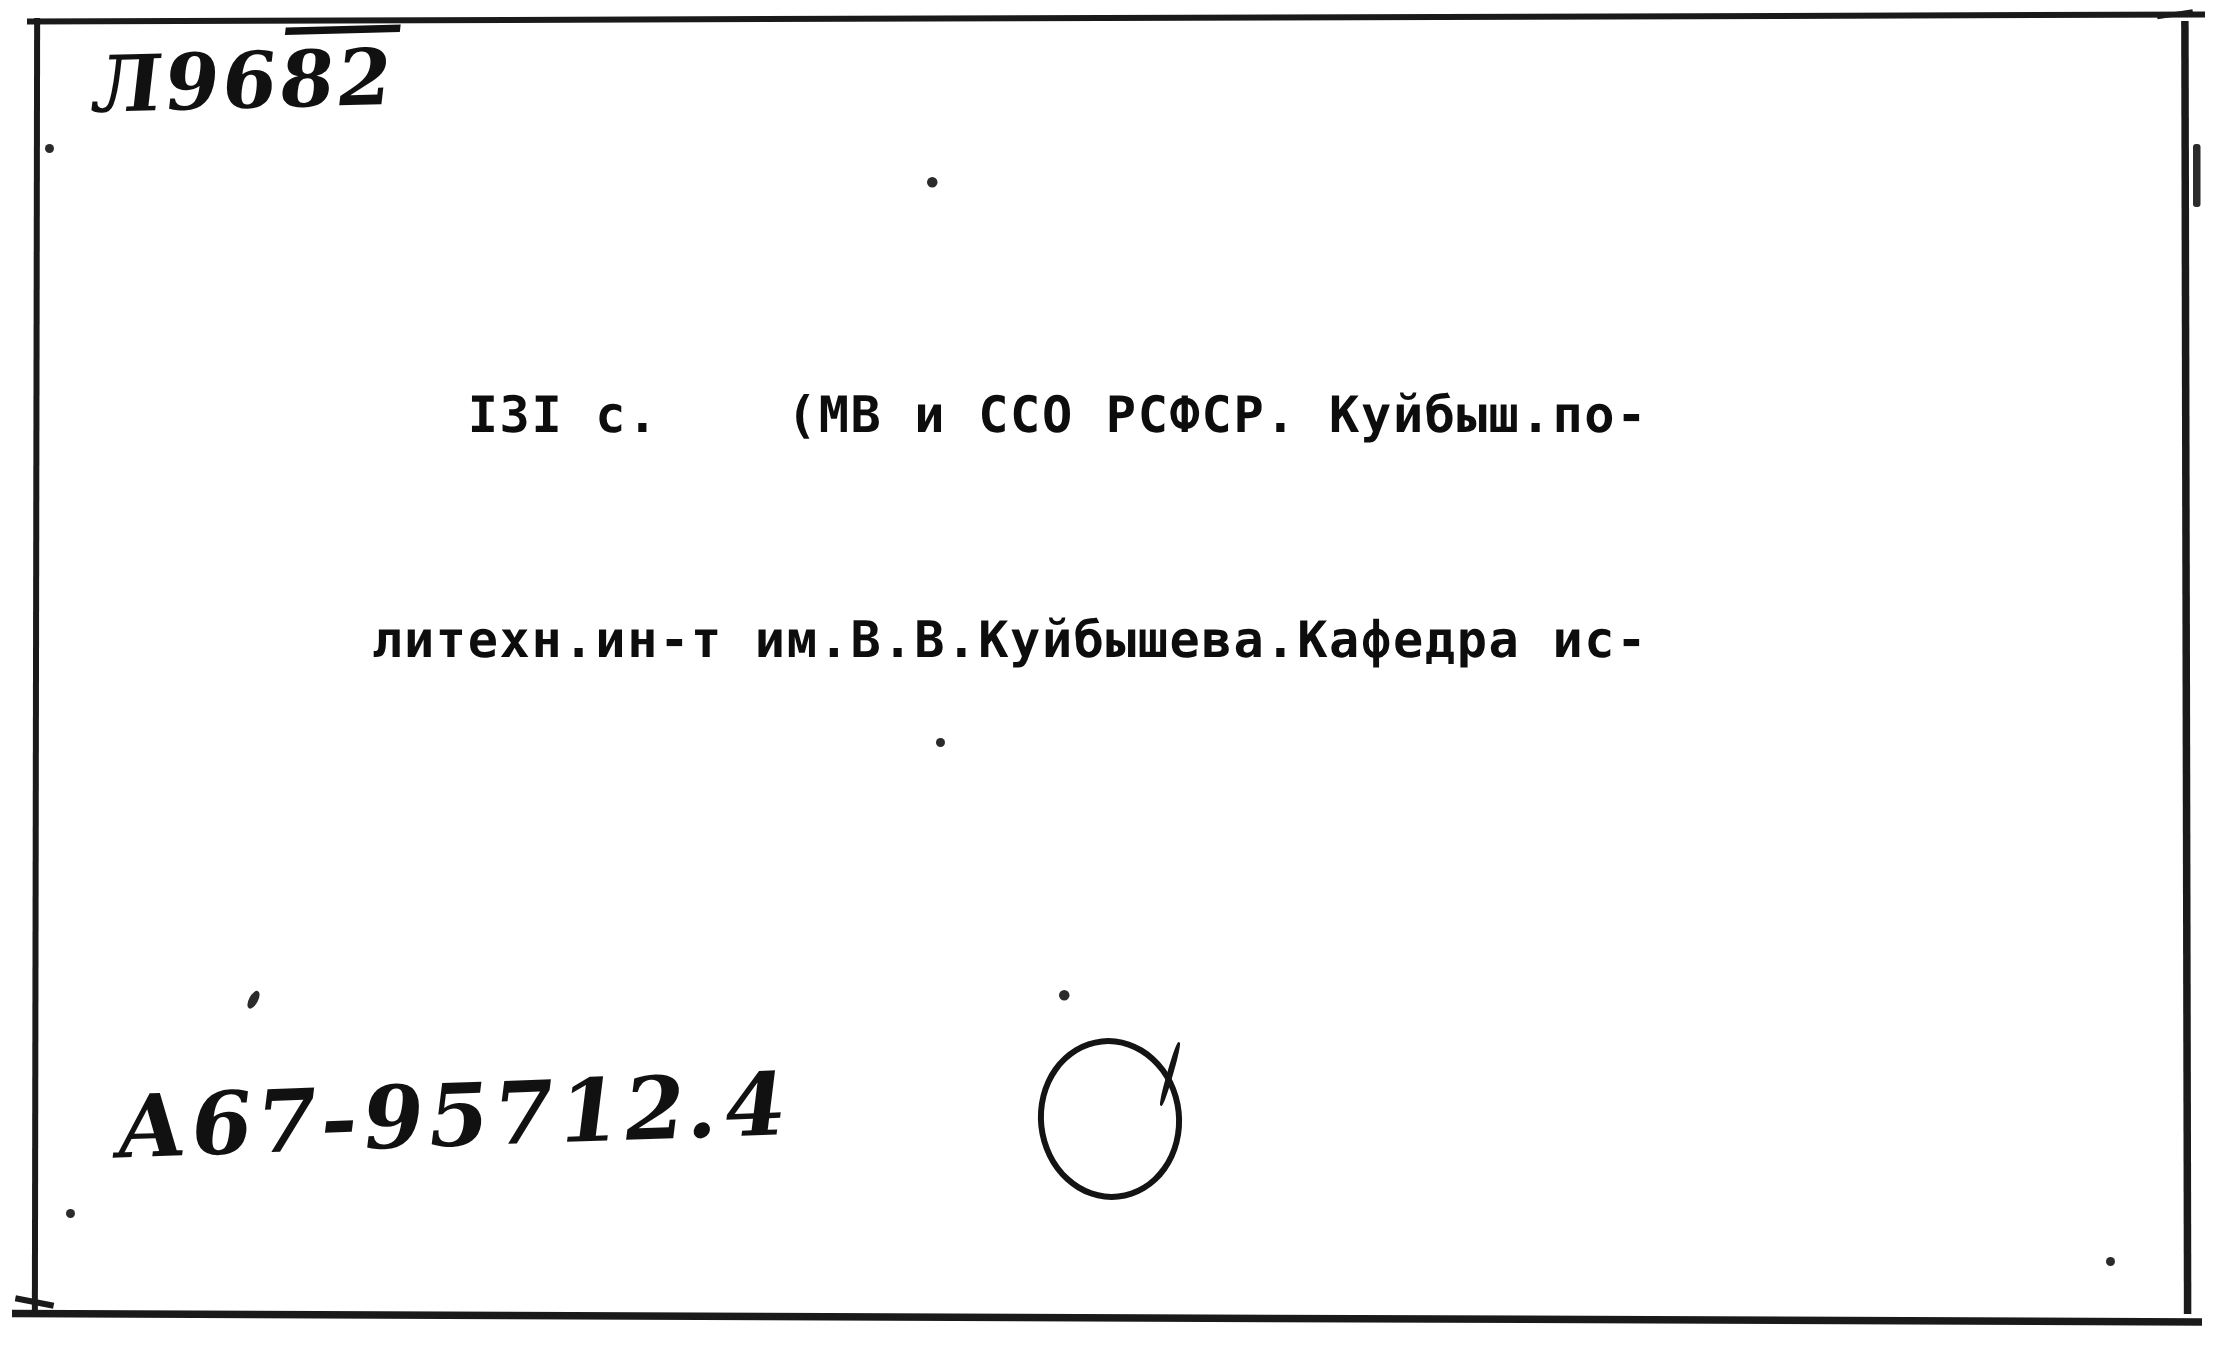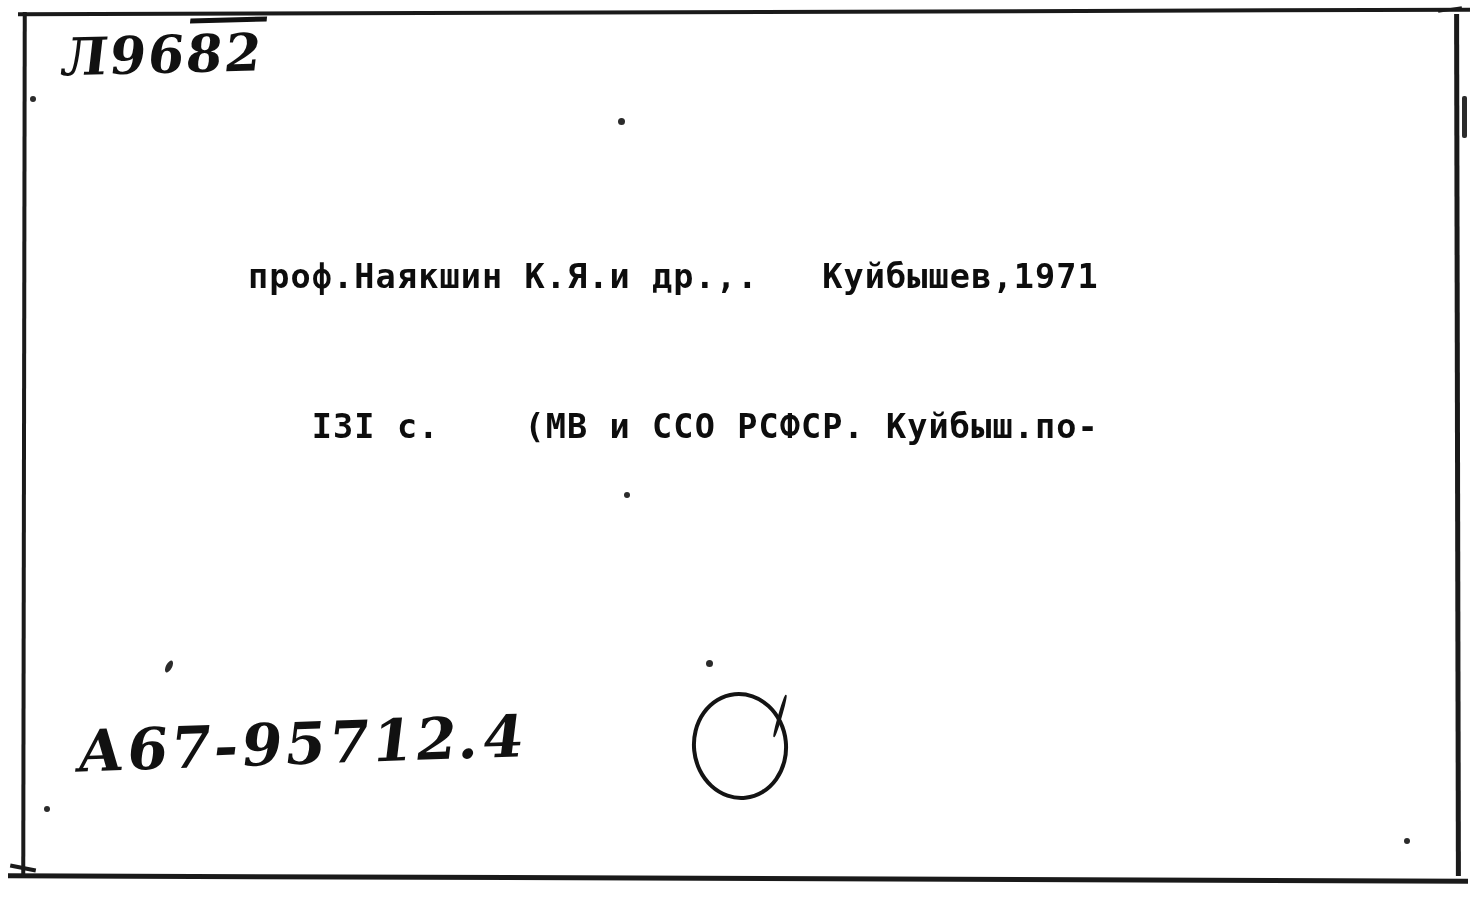--- a/index.html
+++ b/index.html
@@ -115,22 +115,22 @@
   <div class="card-edge edge-top"></div>
   <div class="card-edge edge-bottom"></div>
   <div class="card-edge edge-left"></div>
   <div class="card-edge edge-right"></div>
   <div class="nick nick-tr"></div>
   <div class="nick nick-bl"></div>
 
   <div class="handwriting" id="acc-number"><span>Л96</span><span class="overline">82</span></div>
 
   <div id="typed-body">
-    <span class="line">проф.Наякшин К.Я.и др.,.   Куйбышев,1971</span>
     <span class="line">   I3I с.    (МВ и ССО РСФСР. Куйбыш.по-</span>
+    <span class="line">литехн.ин-т им.В.В.Куйбышева.Кафедра ис-</span>
     
     
   </div>
 
   <div class="handwriting" id="call-number">А67-95712.4</div>
 
   <div id="circle-mark"></div>
   <div id="circle-tail"></div>
 
   <div class="speck" style="left:618px; top:118px; width:7px; height:7px;"></div>

